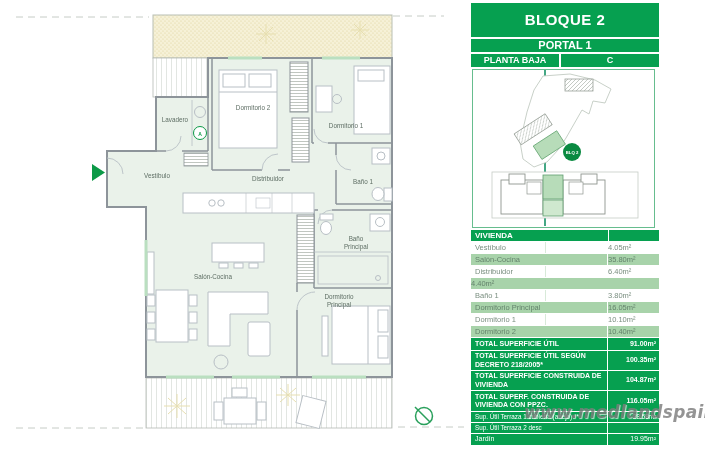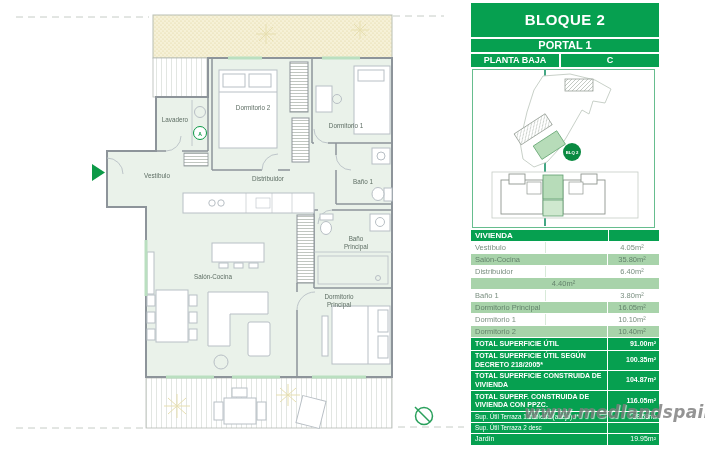--- a/index.html
+++ b/index.html
@@ -19,21 +19,21 @@
   #sitebox{position:absolute;left:1px;top:69px;width:183px;height:159px;
       border:1.5px solid #66bd8e;box-sizing:border-box;background:#fff;}
   
   #tbl{position:absolute;left:0;top:230px;width:188px;}
   .thead{position:relative;height:12px;font-weight:bold;font-size:8px;line-height:12px;
       padding-left:4px;box-sizing:border-box;border-bottom:1px solid #fff;}
   .thead::after{content:"";position:absolute;left:137px;top:0;bottom:0;width:1px;background:#fff;}
   .row{position:relative;display:flex;height:12px;font-size:7.5px;line-height:11px;
       color:#7a8f80;background:#fff;border-bottom:1px solid #fff;box-sizing:border-box;}
   .row .lbl{width:137px;padding-left:4px;box-sizing:border-box;white-space:nowrap;overflow:hidden;}
-  .row .val{flex:1;text-align:center;padding-right:3px;}
+  .row .val{flex:1;text-align:left;padding-right:3px;}
   .row.alt{background:#a8d3aa;color:#64836c;}
   .row.alt .lbl{border-right:1px solid #fff;}
   .row:not(.alt)::after{content:"";position:absolute;left:74px;top:0;bottom:0;width:1px;background:#d8ead9;}
   .trow{display:flex;background:#06a050;color:#fff;border-bottom:1px solid #fff;
       font-weight:600;font-size:7px;line-height:8.5px;box-sizing:border-box;}
   .trow .lbl{width:137px;padding:1px 2px 1px 4px;box-sizing:border-box;border-right:1px solid #fff;
       display:flex;align-items:center;}
   .trow .val{flex:1;text-align:right;padding-right:3px;display:flex;align-items:center;justify-content:flex-end;}
   .t-lg{height:13px;}
   .t-2l{height:20px;}

